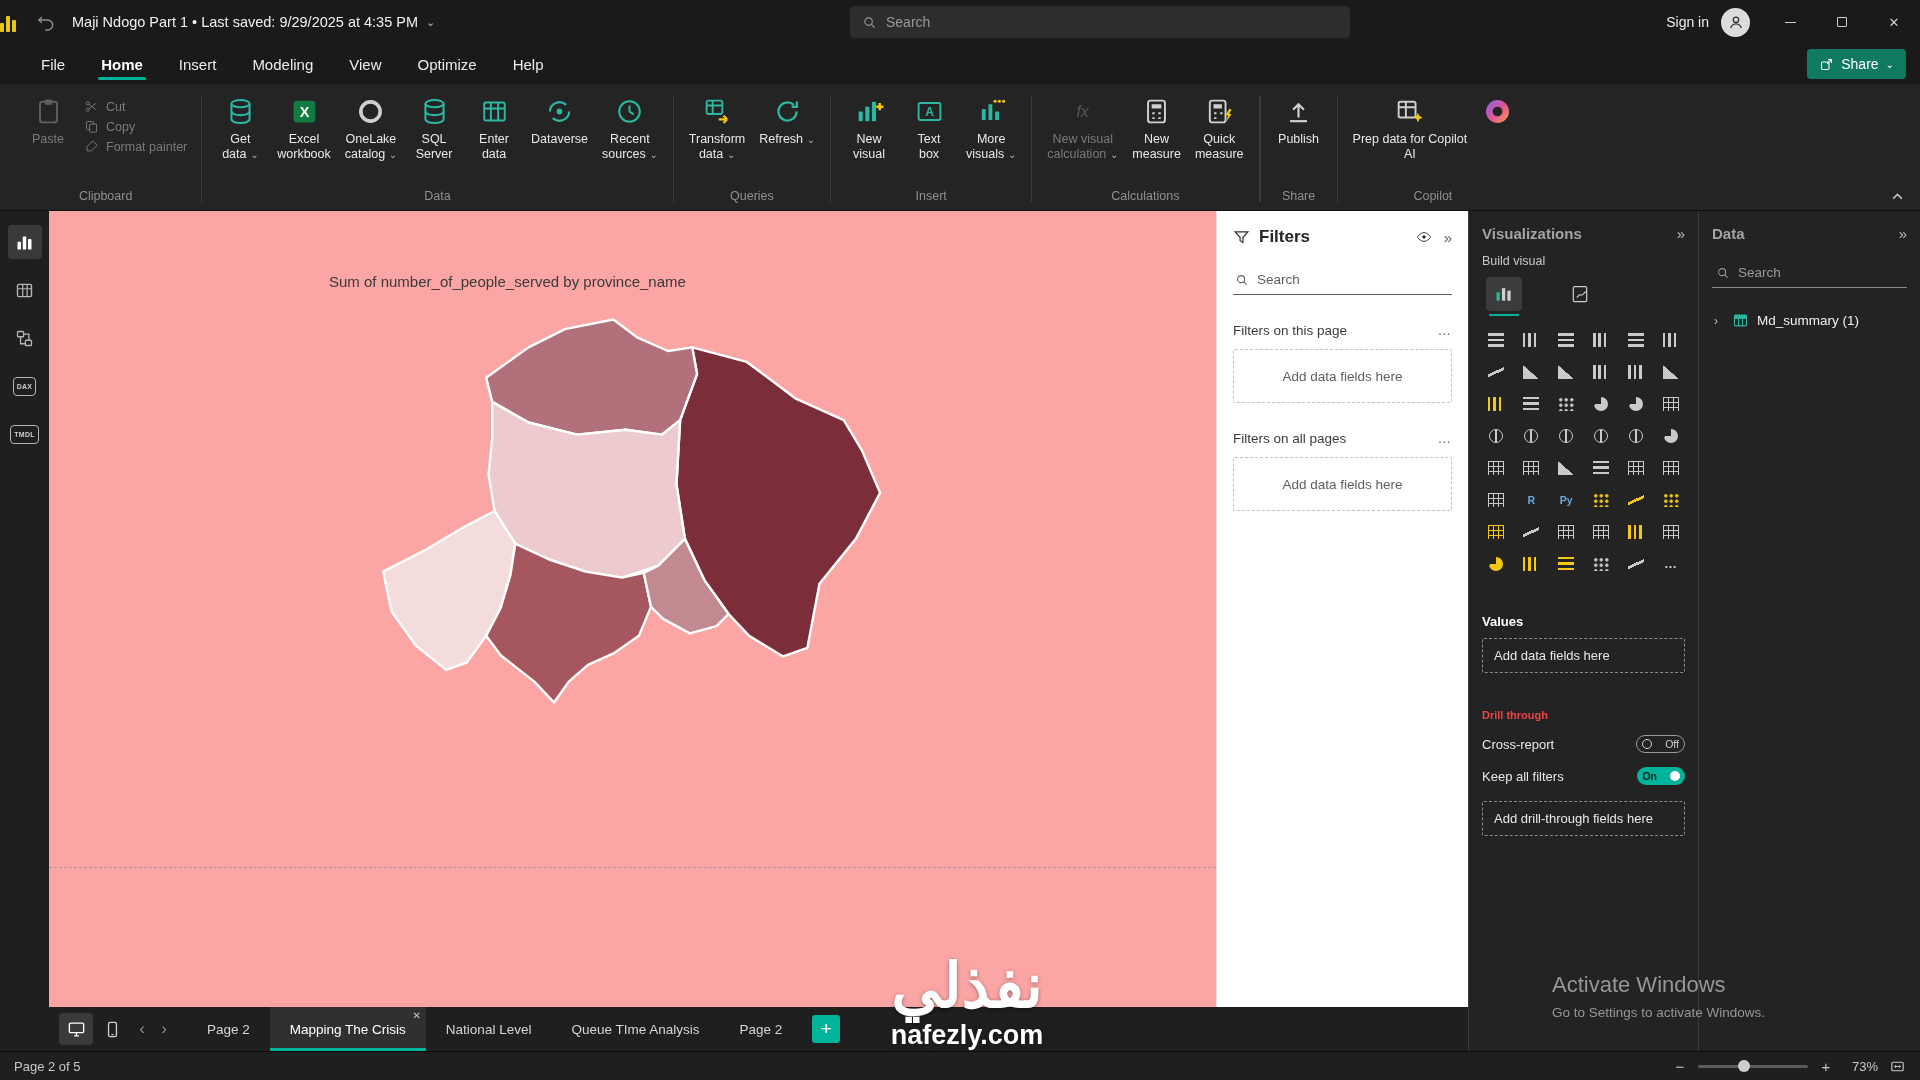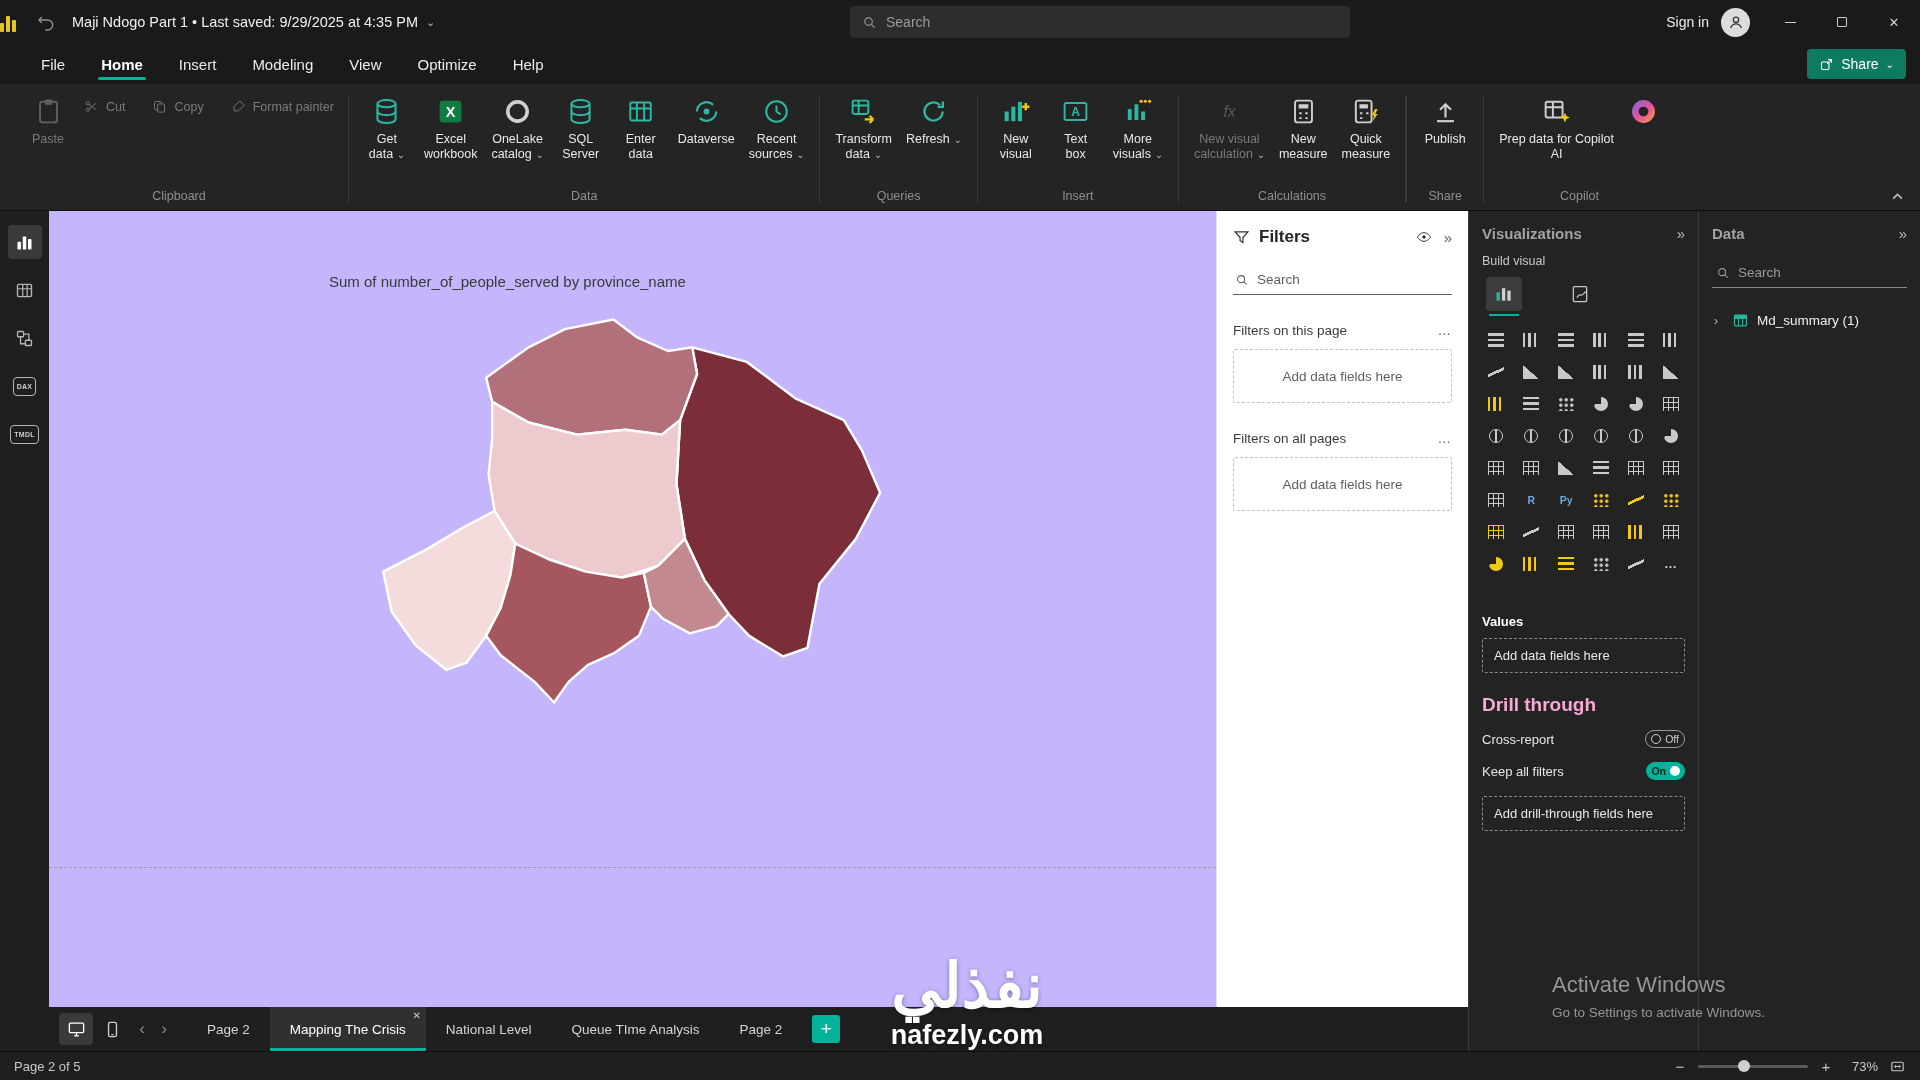--- a/index.html
+++ b/index.html
@@ -41,38 +41,38 @@
   .rgroup{display:flex;flex-direction:column;align-items:center;padding:0 8px}
   .rbuttons{display:flex;align-items:flex-start;flex:1}
   .rbtn{display:flex;flex-direction:column;align-items:center;gap:6px;padding:7px 7px 2px;border-radius:4px;min-width:60px;max-width:86px}
   .rbtn.wide{max-width:132px}
   .rbtn.icon-only{min-width:46px}
   .rbtn .ric{width:29px;height:29px;flex:none}
   .rbtn .rlab{font-size:12.5px;line-height:1.22;color:#e8e8e8;text-align:center;white-space:pre-line}
   .rbtn .chev{font-size:9.5px;color:#bdbdbd;margin-left:4px}
   .rbtn.disabled .rlab{color:#7a7a7a}
   .rbtn.disabled .ric{filter:grayscale(1) opacity(.5)}
-  .small-col{display:flex;flex-direction:row;gap:15px;padding-top:7px}
+  .small-col{display:flex;flex-direction:column;gap:1px;padding-top:7px}
   .sbtn{display:flex;align-items:center;gap:7px;font-size:12.5px;color:#7a7a7a;padding:2px 6px;white-space:nowrap}
   .sbtn .ric{width:15px;height:15px;color:#7a7a7a}
   .rlabel{font-size:12.5px;color:#8f8f8f;padding:5px 0 7px;white-space:nowrap}
   .rsep{width:1px;background:#3a3a3a;margin:6px 0 8px}
   .ribbon-collapse{position:absolute;right:16px;bottom:9px;width:13px;height:10px;color:#bdbdbd}
 
   
   .main{flex:1;display:flex;min-height:0}
   .viewnav{width:49px;background:#1f1f1f;display:flex;flex-direction:column;align-items:center;gap:14px;padding-top:14px;flex:none}
   .nav-btn{width:34px;height:34px;border-radius:4px;display:flex;align-items:center;justify-content:center;color:#b5b5b5}
   .nav-btn.active{background:#3a3a3a;color:#fff}
   .nav-btn .nic{width:21px;height:21px}
   .nav-badge{border:1.5px solid #b5b5b5;border-radius:4px;color:#cfcfcf;font-size:7px;font-weight:bold;letter-spacing:.3px;padding:5px 3px;line-height:1}
 
   .centercol{width:1419px;display:flex;flex-direction:column;flex:none}
   .canvasrow{flex:1;display:flex;min-height:0}
-  .canvas{flex:1;background:#c4b5fd;position:relative}
+  .canvas{flex:1;background:#fca5a5;position:relative}
   .chart-title{position:absolute;left:280px;top:62px;font-size:15px;color:#3a3a3a}
   .mapsvg{position:absolute;left:327px;top:100px;width:510px;height:400px}
   .page-edge{position:absolute;left:0;right:0;top:656px;border-top:1.5px dashed #9d9d9d}
 
   
   .filters{width:252px;background:#fff;border-left:1px solid #e1e1e1;color:#3b3a39;padding:16px 16px;position:relative;flex:none}
   .f-head{display:flex;align-items:center;gap:9px}
   .f-head .fic{width:17px;height:17px;color:#323130}
   .f-title{font-size:17px;font-weight:bold;color:#252423}
   .f-headicons{margin-left:auto;display:flex;align-items:center;gap:12px;color:#605e5c}
@@ -106,23 +106,23 @@
   .s-line{background:linear-gradient(155deg,transparent 44%,currentColor 44% 58%,transparent 58%)}
   .s-area{background:linear-gradient(to top right,currentColor 49%,transparent 50%)}
   .s-dots{background-image:radial-gradient(currentColor 1.4px,transparent 1.8px);background-size:5.5px 5.5px}
   .s-pie{width:14px;border-radius:50%;background:conic-gradient(currentColor 0 265deg,transparent 265deg 360deg)}
   .s-grid{background-image:linear-gradient(currentColor 1.4px,transparent 1.4px),linear-gradient(90deg,currentColor 1.4px,transparent 1.4px);background-size:5px 5px}
   .s-globe{width:14px;height:14px;border:1.6px solid currentColor;border-radius:50%;background:linear-gradient(90deg,transparent 45%,currentColor 45% 55%,transparent 55%)}
   .s-txt{background:none;color:#6aa7dd;font-size:10.5px;font-weight:bold;width:auto}
   .tile[data-name*="get-more"] .v-ic{color:#c9c9c9;font-size:13px}
   .v-values{font-size:13px;font-weight:bold;color:#fff;margin-top:38px}
   .v-drop{border:1px dashed #8a8a8a;border-radius:2px;padding:9px 11px;font-size:13px;color:#e8e8e8;margin-top:9px}
-  .v-drill{font-size:19px;font-weight:bold;color:#f9a8d4;margin-top:21px}
+  .v-drill{font-size:11px;font-weight:bold;color:#ef4444;margin-top:36px}
   .v-row{display:flex;align-items:center;margin-top:14px;font-size:13px;color:#e8e8e8}
-  .toggle{margin-left:auto;display:flex;align-items:center;gap:4px;height:18px;border-radius:9px;padding:0 5px;font-size:10.5px}
+  .toggle{margin-left:auto;display:flex;align-items:center;gap:13px;height:18px;border-radius:9px;padding:0 5px;font-size:10.5px}
   .toggle.off{border:1px solid #9a9a9a;color:#cfcfcf}
   .toggle .knob{width:10px;height:10px;border-radius:50%;flex:none}
   .toggle.off .knob{border:1.4px solid #cfcfcf}
   .toggle.on{background:var(--teal);color:#08231d;font-weight:bold}
   .toggle.on .knob{background:#fff}
 
   
   .datapane{flex:1;background:#232323;padding:14px 13px;border-left:1px solid #3a3a3a;display:flex;flex-direction:column}
   .d-search{display:flex;align-items:center;gap:8px;border-bottom:1px solid #8a8a8a;padding:7px 4px;margin-top:16px}
   .d-search svg{width:14px;height:14px;color:#9a9a9a;flex:none}

